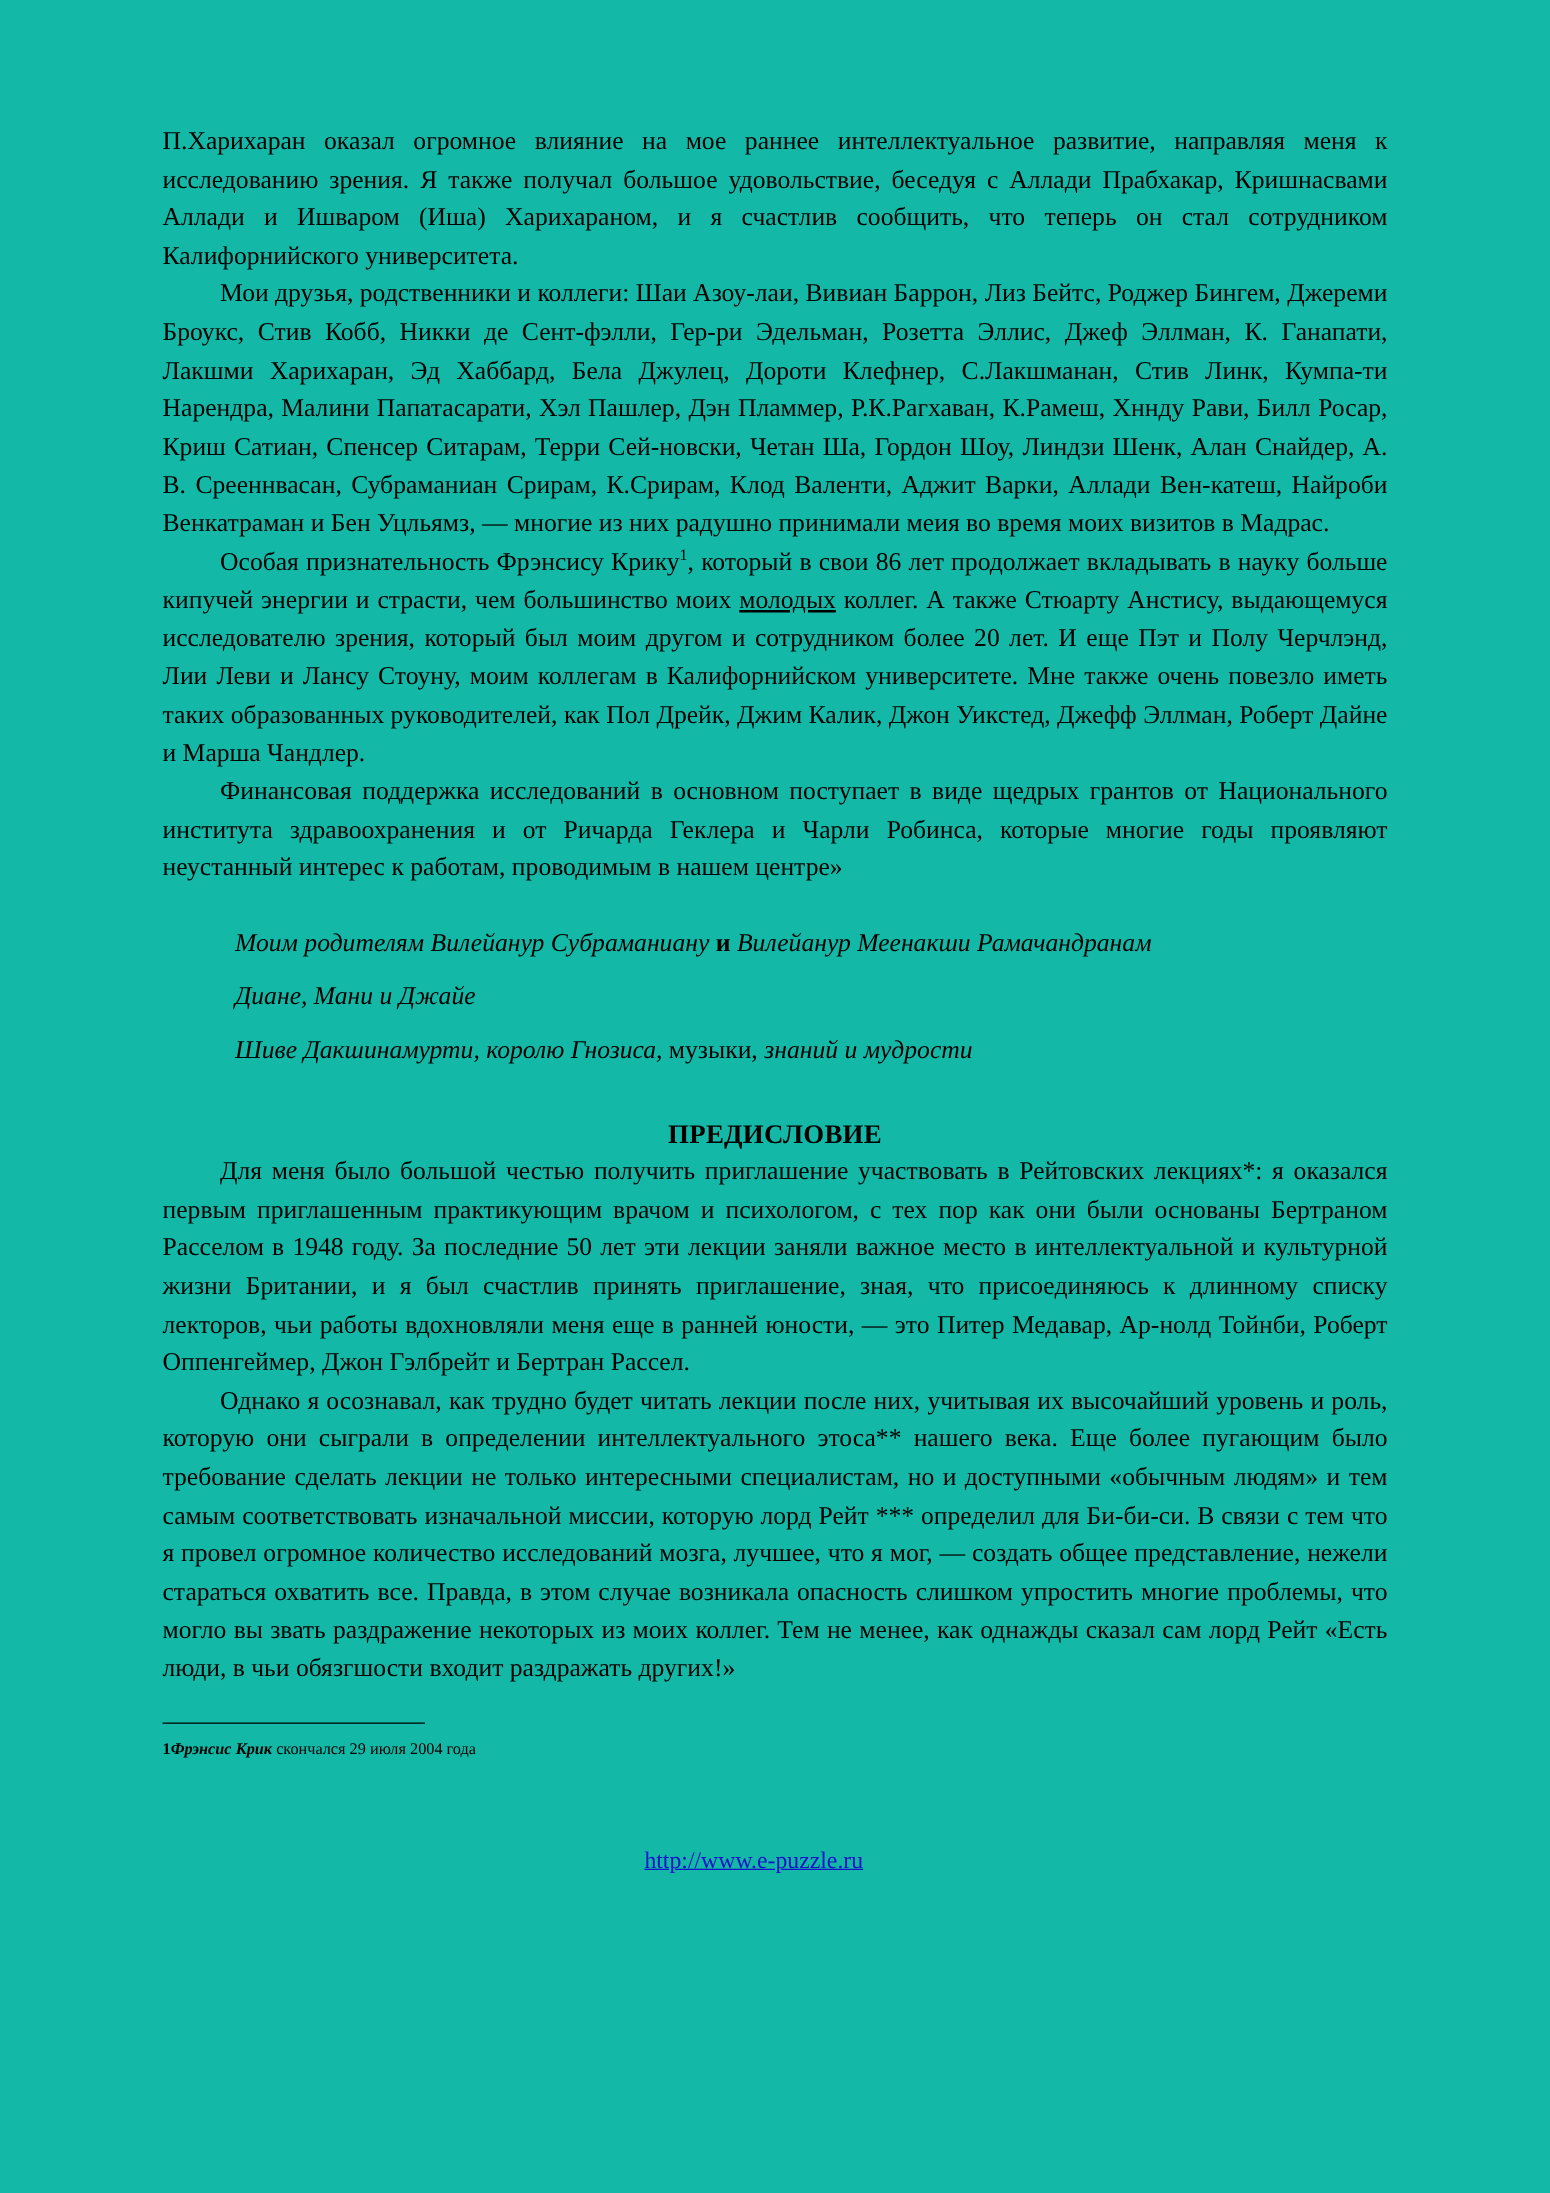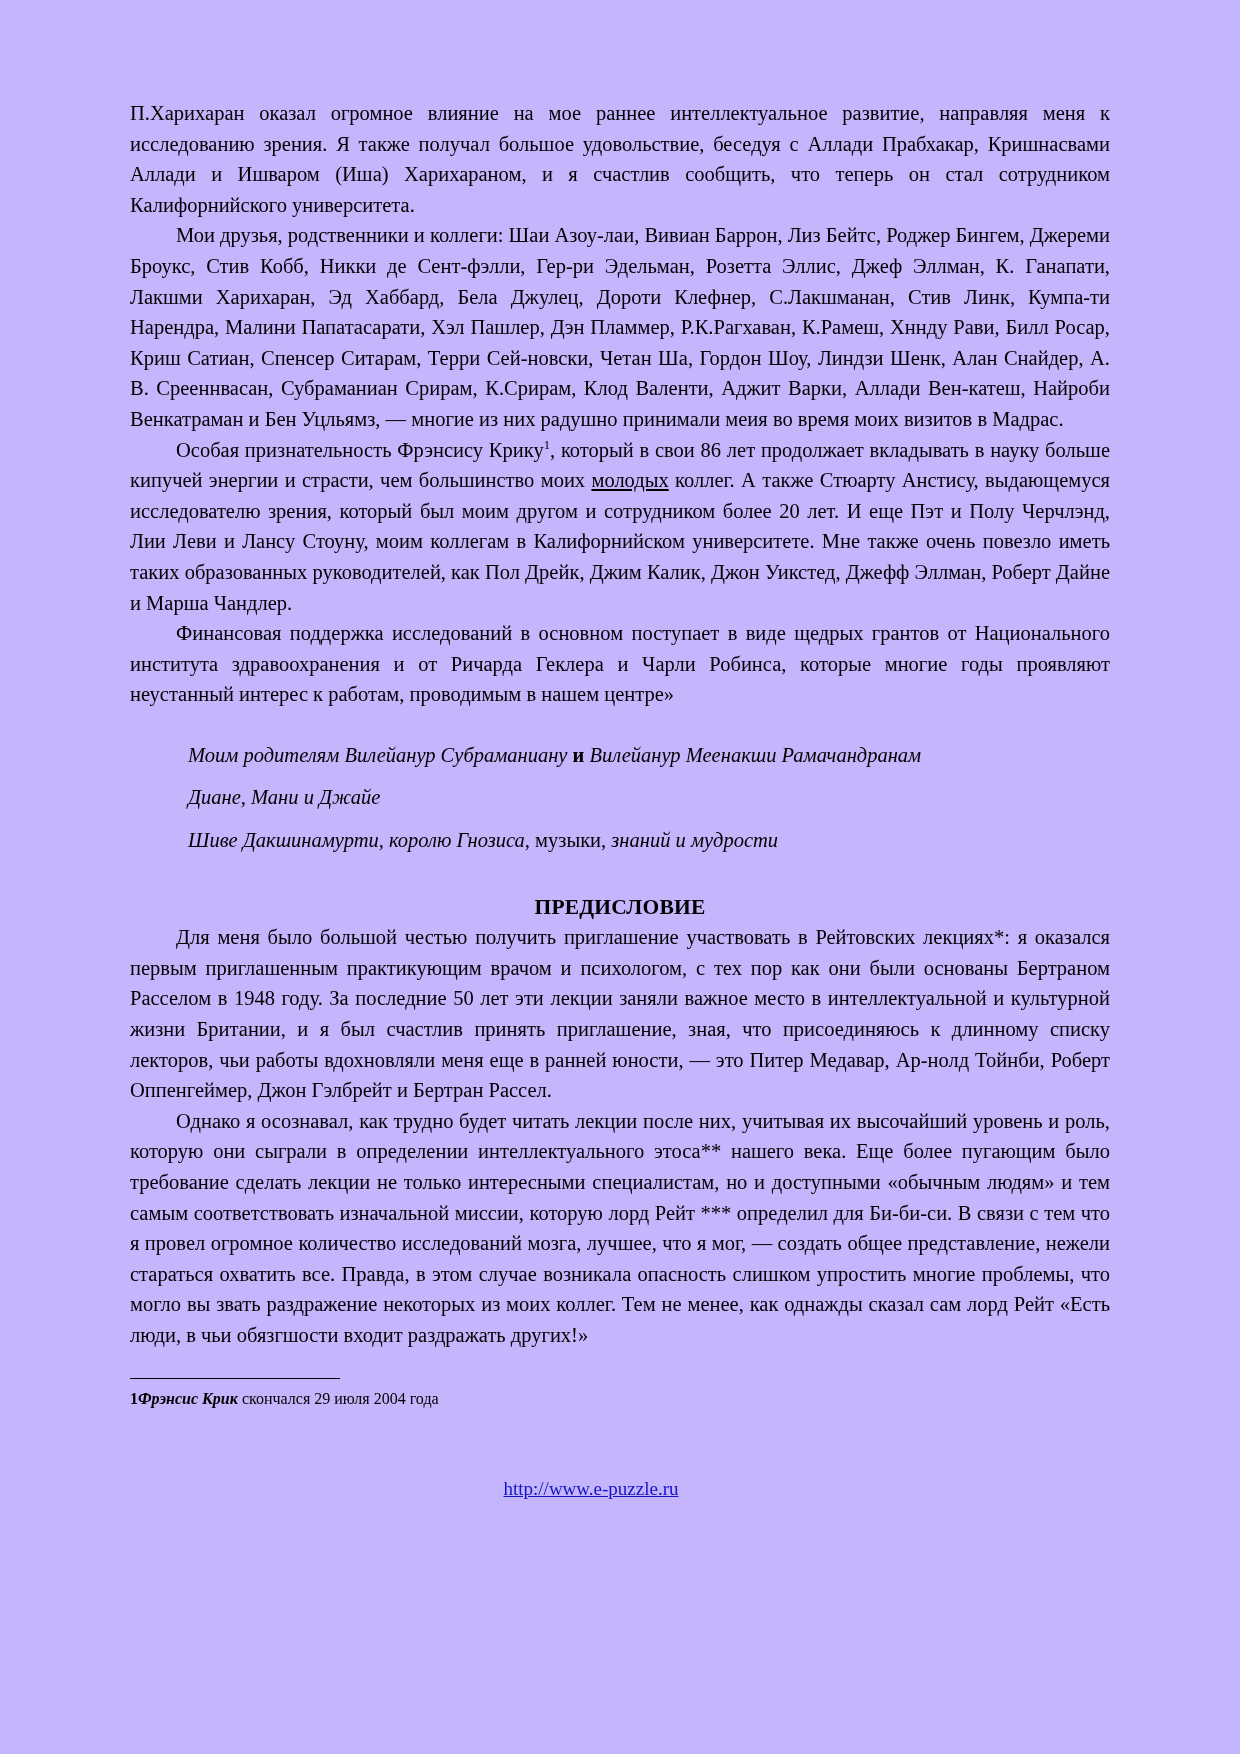--- a/index.html
+++ b/index.html
@@ -5,21 +5,21 @@
 <style>
   html, body {
     margin: 0;
     padding: 0;
     background: #ffffff;
   }
   .page {
     position: relative;
     width: 1240px;
     height: 1754px;
-    background: #c4b5fd;
+    background: #14b8a6;
     margin: 0 auto;
     overflow: hidden;
     box-sizing: border-box;
   }
   .content {
     position: absolute;
     left: 130px;
     top: 98px;
     width: 980px;
   }
@@ -88,36 +88,36 @@
     width: 980px;
   }
   .footnote-rule {
     width: 210px;
     height: 0;
     border-top: 1.6px solid #000000;
     margin: 0 0 9px 0;
   }
   .footnote-text {
     font-family: "Liberation Serif", "DejaVu Serif", serif;
-    font-size: 16px;
+    font-size: 13px;
     line-height: 22px;
     color: #000000;
     margin: 0;
   }
   .footnote-num {
     font-weight: bold;
   }
   .footnote-name {
     font-weight: bold;
     font-style: italic;
   }
   
   .footer-zone {
     position: absolute;
-    left: 0;
+    left: 12px;
     top: 1478px;
     width: 1072px;
     text-align: center;
   }
   .footer-link {
     font-family: "Liberation Serif", "DejaVu Serif", serif;
     font-size: 19px;
     color: #1414c8;
     text-decoration: underline;
     cursor: pointer;

